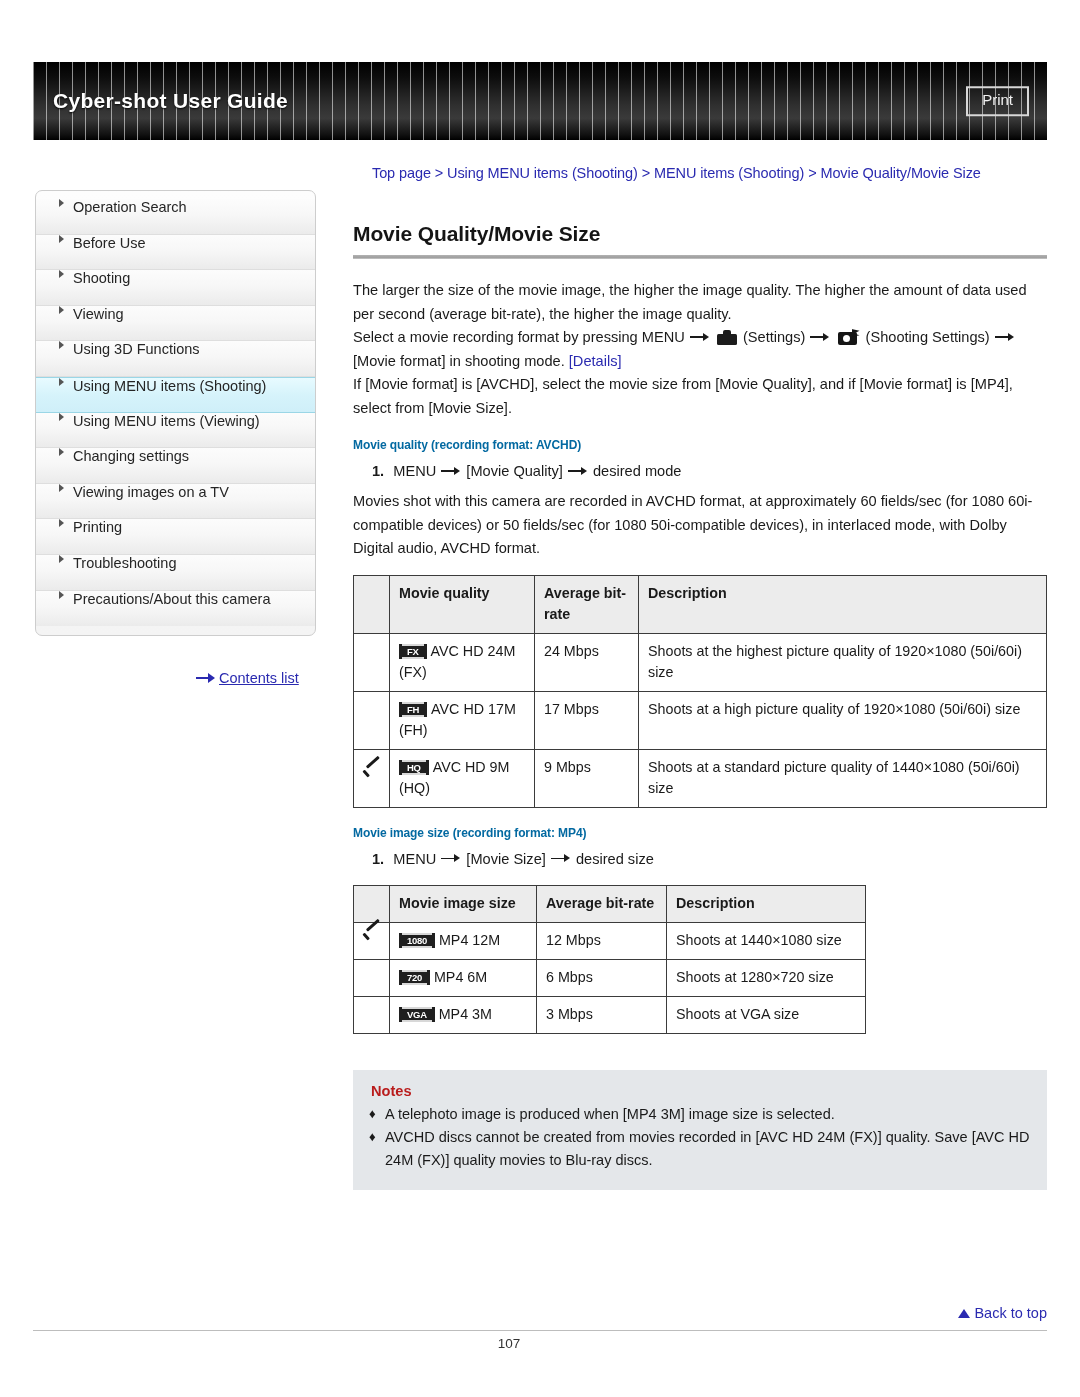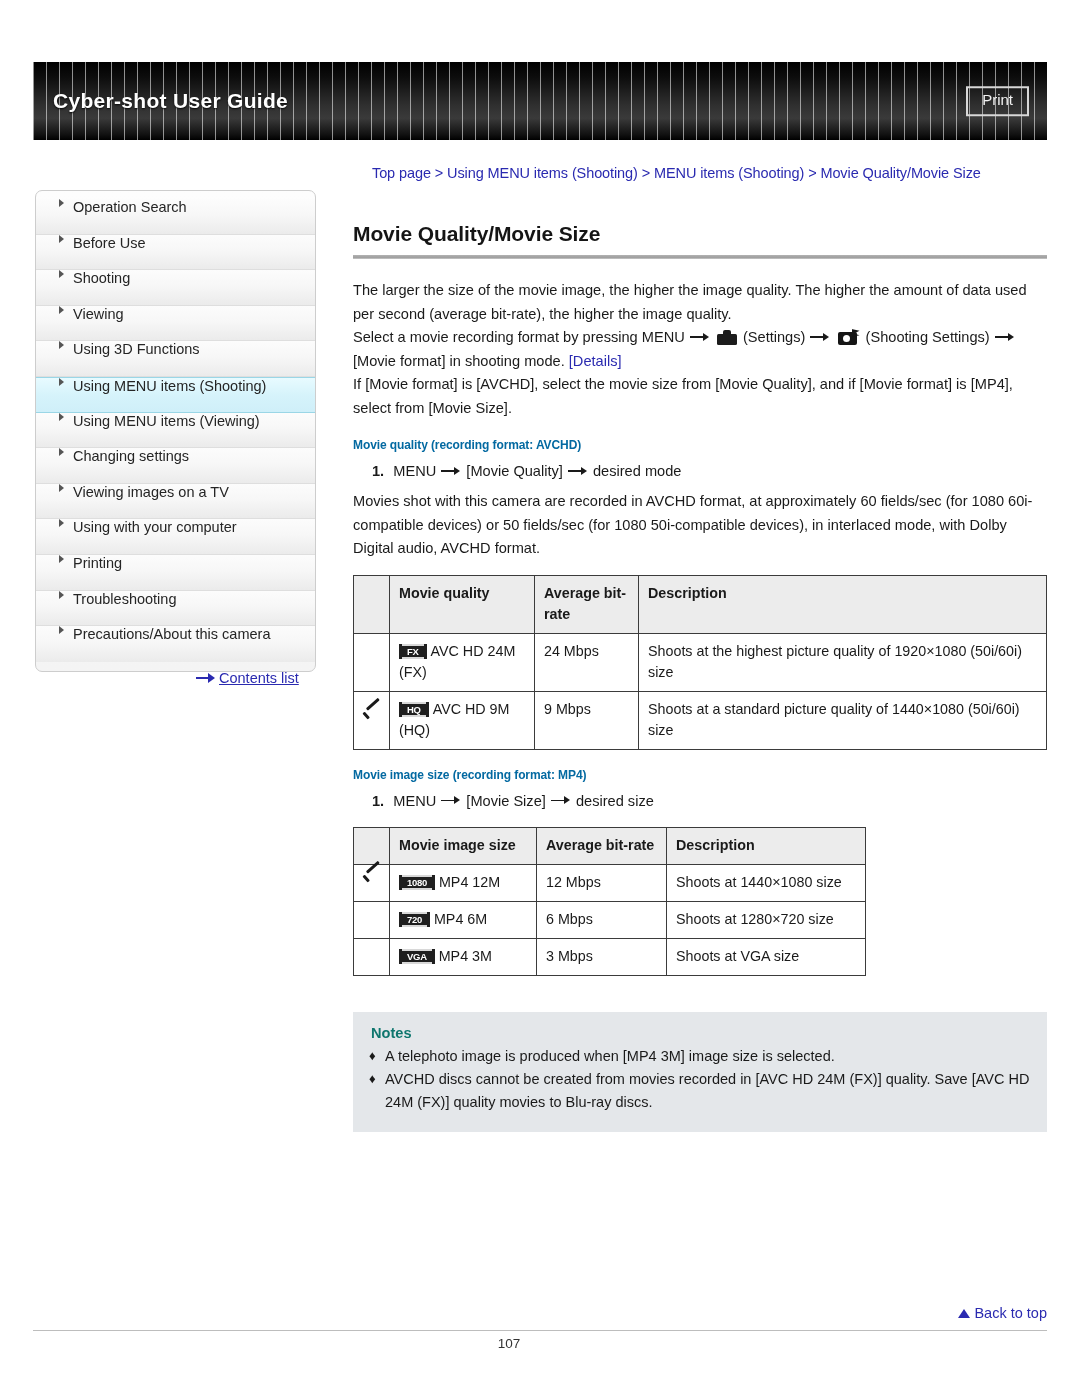--- a/index.html
+++ b/index.html
@@ -335,21 +335,21 @@
   .badge span { position: relative; }
 
   
   #notes-box {
     margin-top: 36px;
     background: #e4e7ea;
     padding: 13px 16px 18px 16px;
     width: 694px;
   }
   #notes-heading {
-    color: #0f766e;
+    color: #b91c1c;
     font-size: 14.6px;
     font-weight: bold;
     margin: 0 0 4px 2px;
   }
   .note-item {
     display: flex;
     font-size: 14.5px;
     line-height: 22.5px;
     color: #1a1a1a;
     margin-bottom: 1px;
@@ -435,24 +435,20 @@
     <span class="nav-arrow"></span>
     <span>Using MENU items (Viewing)</span>
   </div>
   <div class="nav-item">
     <span class="nav-arrow"></span>
     <span>Changing settings</span>
   </div>
   <div class="nav-item">
     <span class="nav-arrow"></span>
     <span>Viewing images on a TV</span>
-  </div>
-  <div class="nav-item">
-    <span class="nav-arrow"></span>
-    <span>Using with your computer</span>
   </div>
   <div class="nav-item">
     <span class="nav-arrow"></span>
     <span>Printing</span>
   </div>
   <div class="nav-item">
     <span class="nav-arrow"></span>
     <span>Troubleshooting</span>
   </div>
   <div class="nav-item">
@@ -517,20 +513,28 @@
     <tbody>
       <tr>
         <td class="check-cell"></td>
         <td>
           <span class="badge"><span>FX</span></span><span>AVC HD 24M (FX)</span>
         </td>
         <td>24 Mbps</td>
         <td>Shoots at the highest picture quality of 1920×1080 (50i/60i) size</td>
       </tr>
       <tr>
+        <td class="check-cell"></td>
+        <td>
+          <span class="badge"><span>FH</span></span><span>AVC HD 17M (FH)</span>
+        </td>
+        <td>17 Mbps</td>
+        <td>Shoots at a high picture quality of 1920×1080 (50i/60i) size</td>
+      </tr>
+      <tr>
         <td class="check-cell">
           <span class="checkmark"></span>
         </td>
         <td>
           <span class="badge"><span>HQ</span></span><span>AVC HD 9M (HQ)</span>
         </td>
         <td>9 Mbps</td>
         <td>Shoots at a standard picture quality of 1440×1080 (50i/60i) size</td>
       </tr>
     </tbody>

